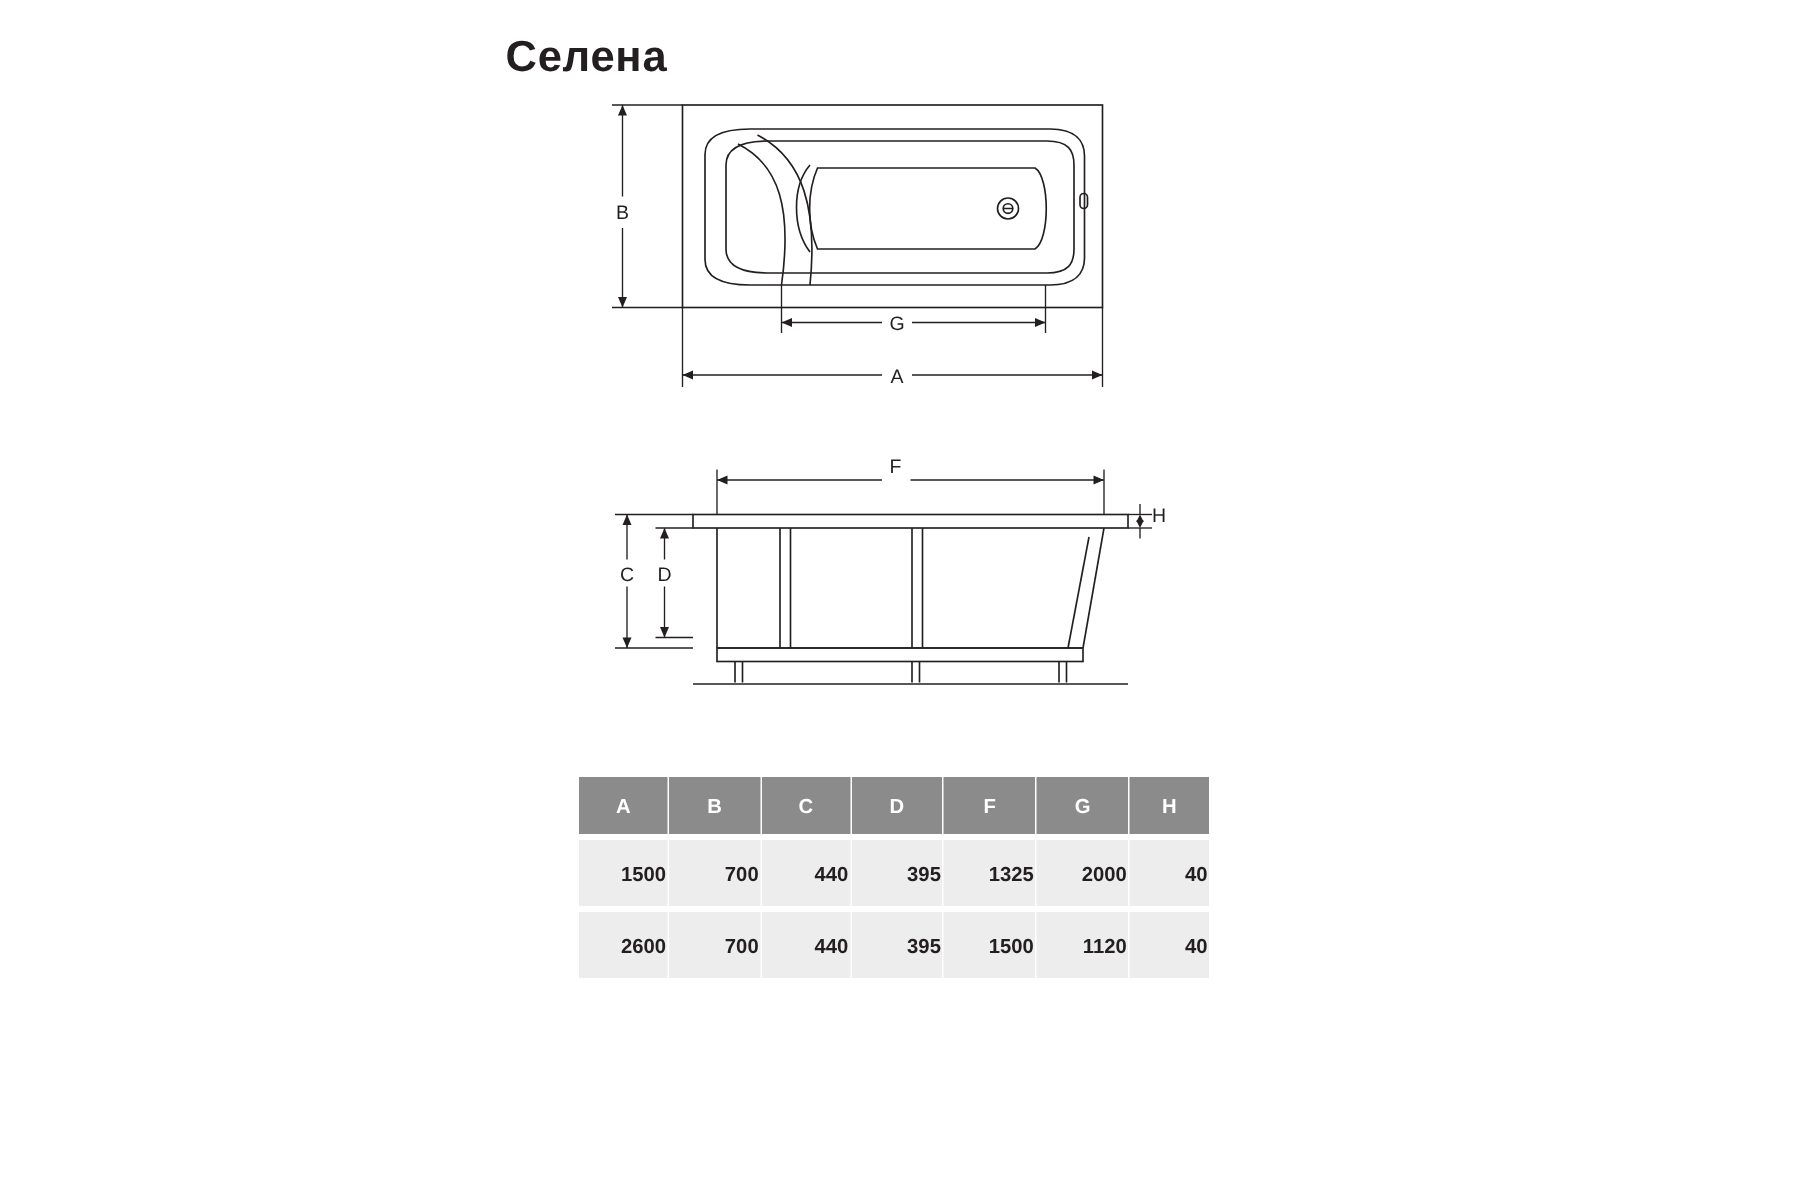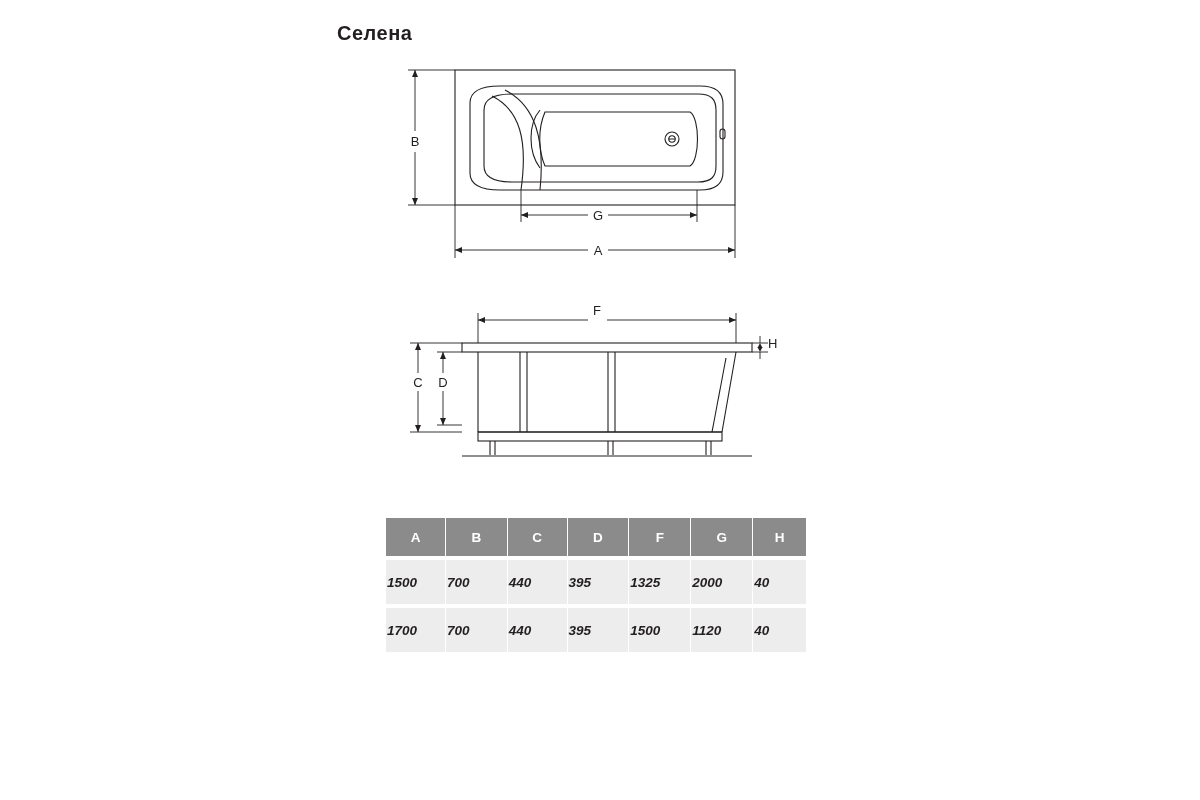--- a/index.html
+++ b/index.html
@@ -16,21 +16,21 @@
     overflow: hidden;
   }
   .page {
     position: absolute;
     inset: 0;
   }
   #title {
     position: absolute;
     left: 337px;
     top: 22px;
-    font-size: 20px;
+    font-size: 29px;
     font-weight: 700;
     letter-spacing: 0.5px;
     color: #231f20;
   }
   .svg-layer {
     position: absolute;
     left: 0;
     top: 0;
   }
   
@@ -51,23 +51,22 @@
     height: 36px;
     text-align: center;
     border: 0;
   }
   #spec-table td {
     background: #ededed;
     color: #231f20;
     font-weight: 700;
     font-size: 13.5px;
     height: 42px;
-    text-align: left;
+    text-align: right;
     border: 0;
-    font-style: italic;
   }
   #spec-table col.c-a { width: 60px; }
   #spec-table col.c-b { width: 62px; }
   #spec-table col.c-c { width: 60px; }
   #spec-table col.c-d { width: 62px; }
   #spec-table col.c-f { width: 62px; }
   #spec-table col.c-g { width: 62px; }
   #spec-table col.c-h { width: 54px; }
   .dim-label {
     font-family: "Liberation Sans", sans-serif;
@@ -247,21 +246,21 @@
       <tr>
         <td>1500</td>
         <td>700</td>
         <td>440</td>
         <td>395</td>
         <td>1325</td>
         <td>2000</td>
         <td>40</td>
       </tr>
       <tr>
-        <td>1700</td>
+        <td>2600</td>
         <td>700</td>
         <td>440</td>
         <td>395</td>
         <td>1500</td>
         <td>1120</td>
         <td>40</td>
       </tr>
     </tbody>
   </table>
 

